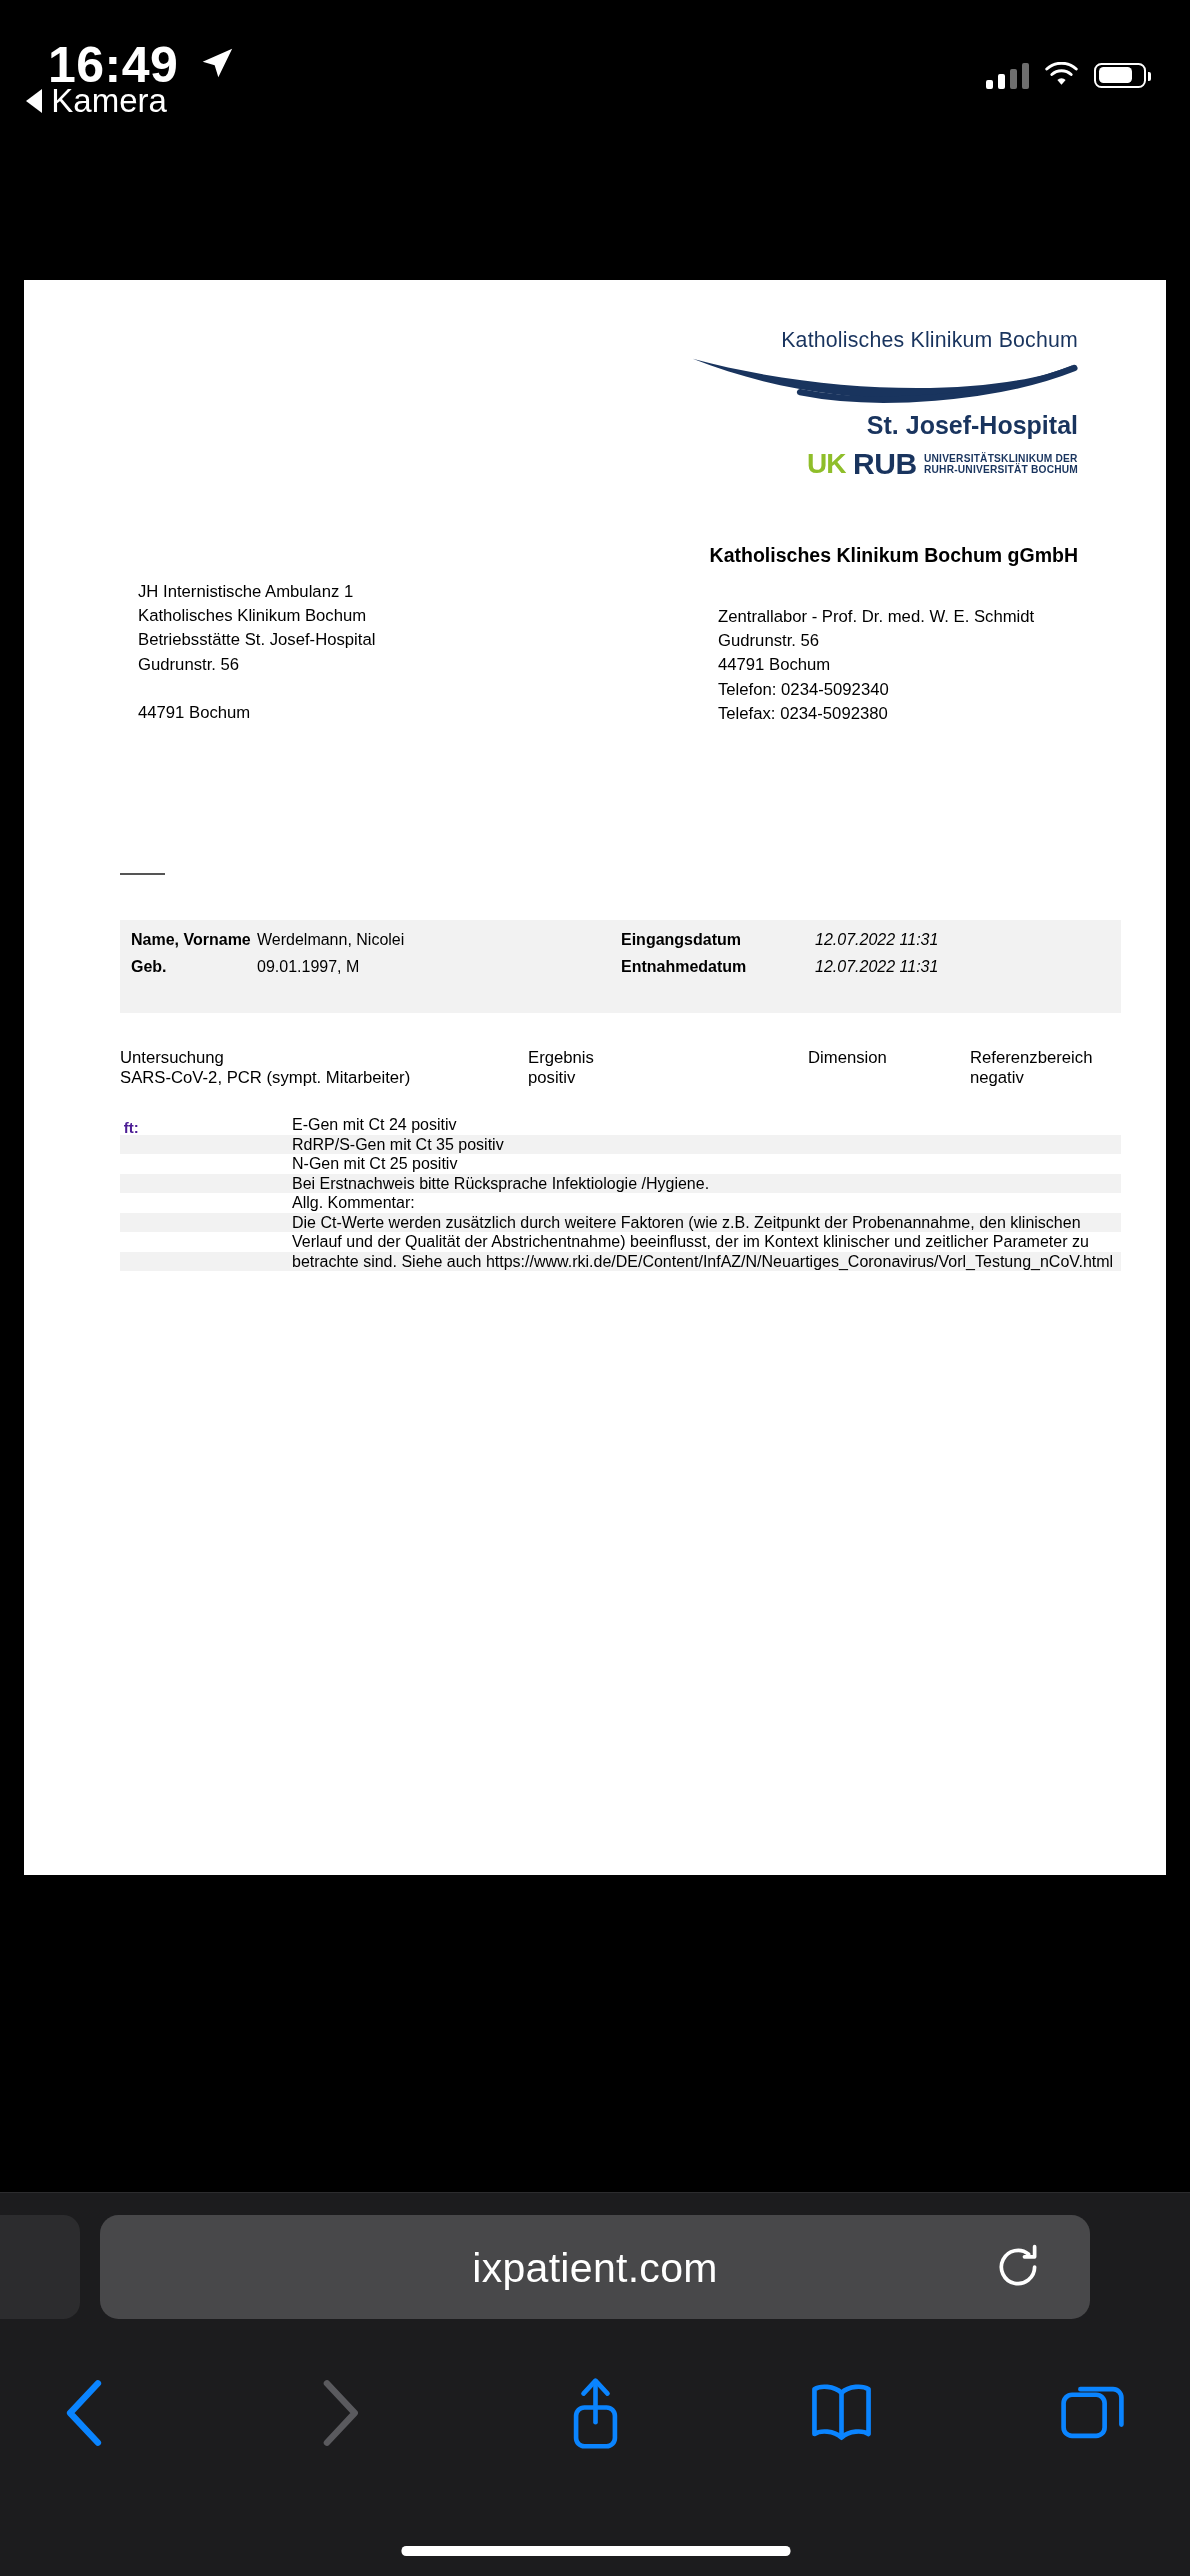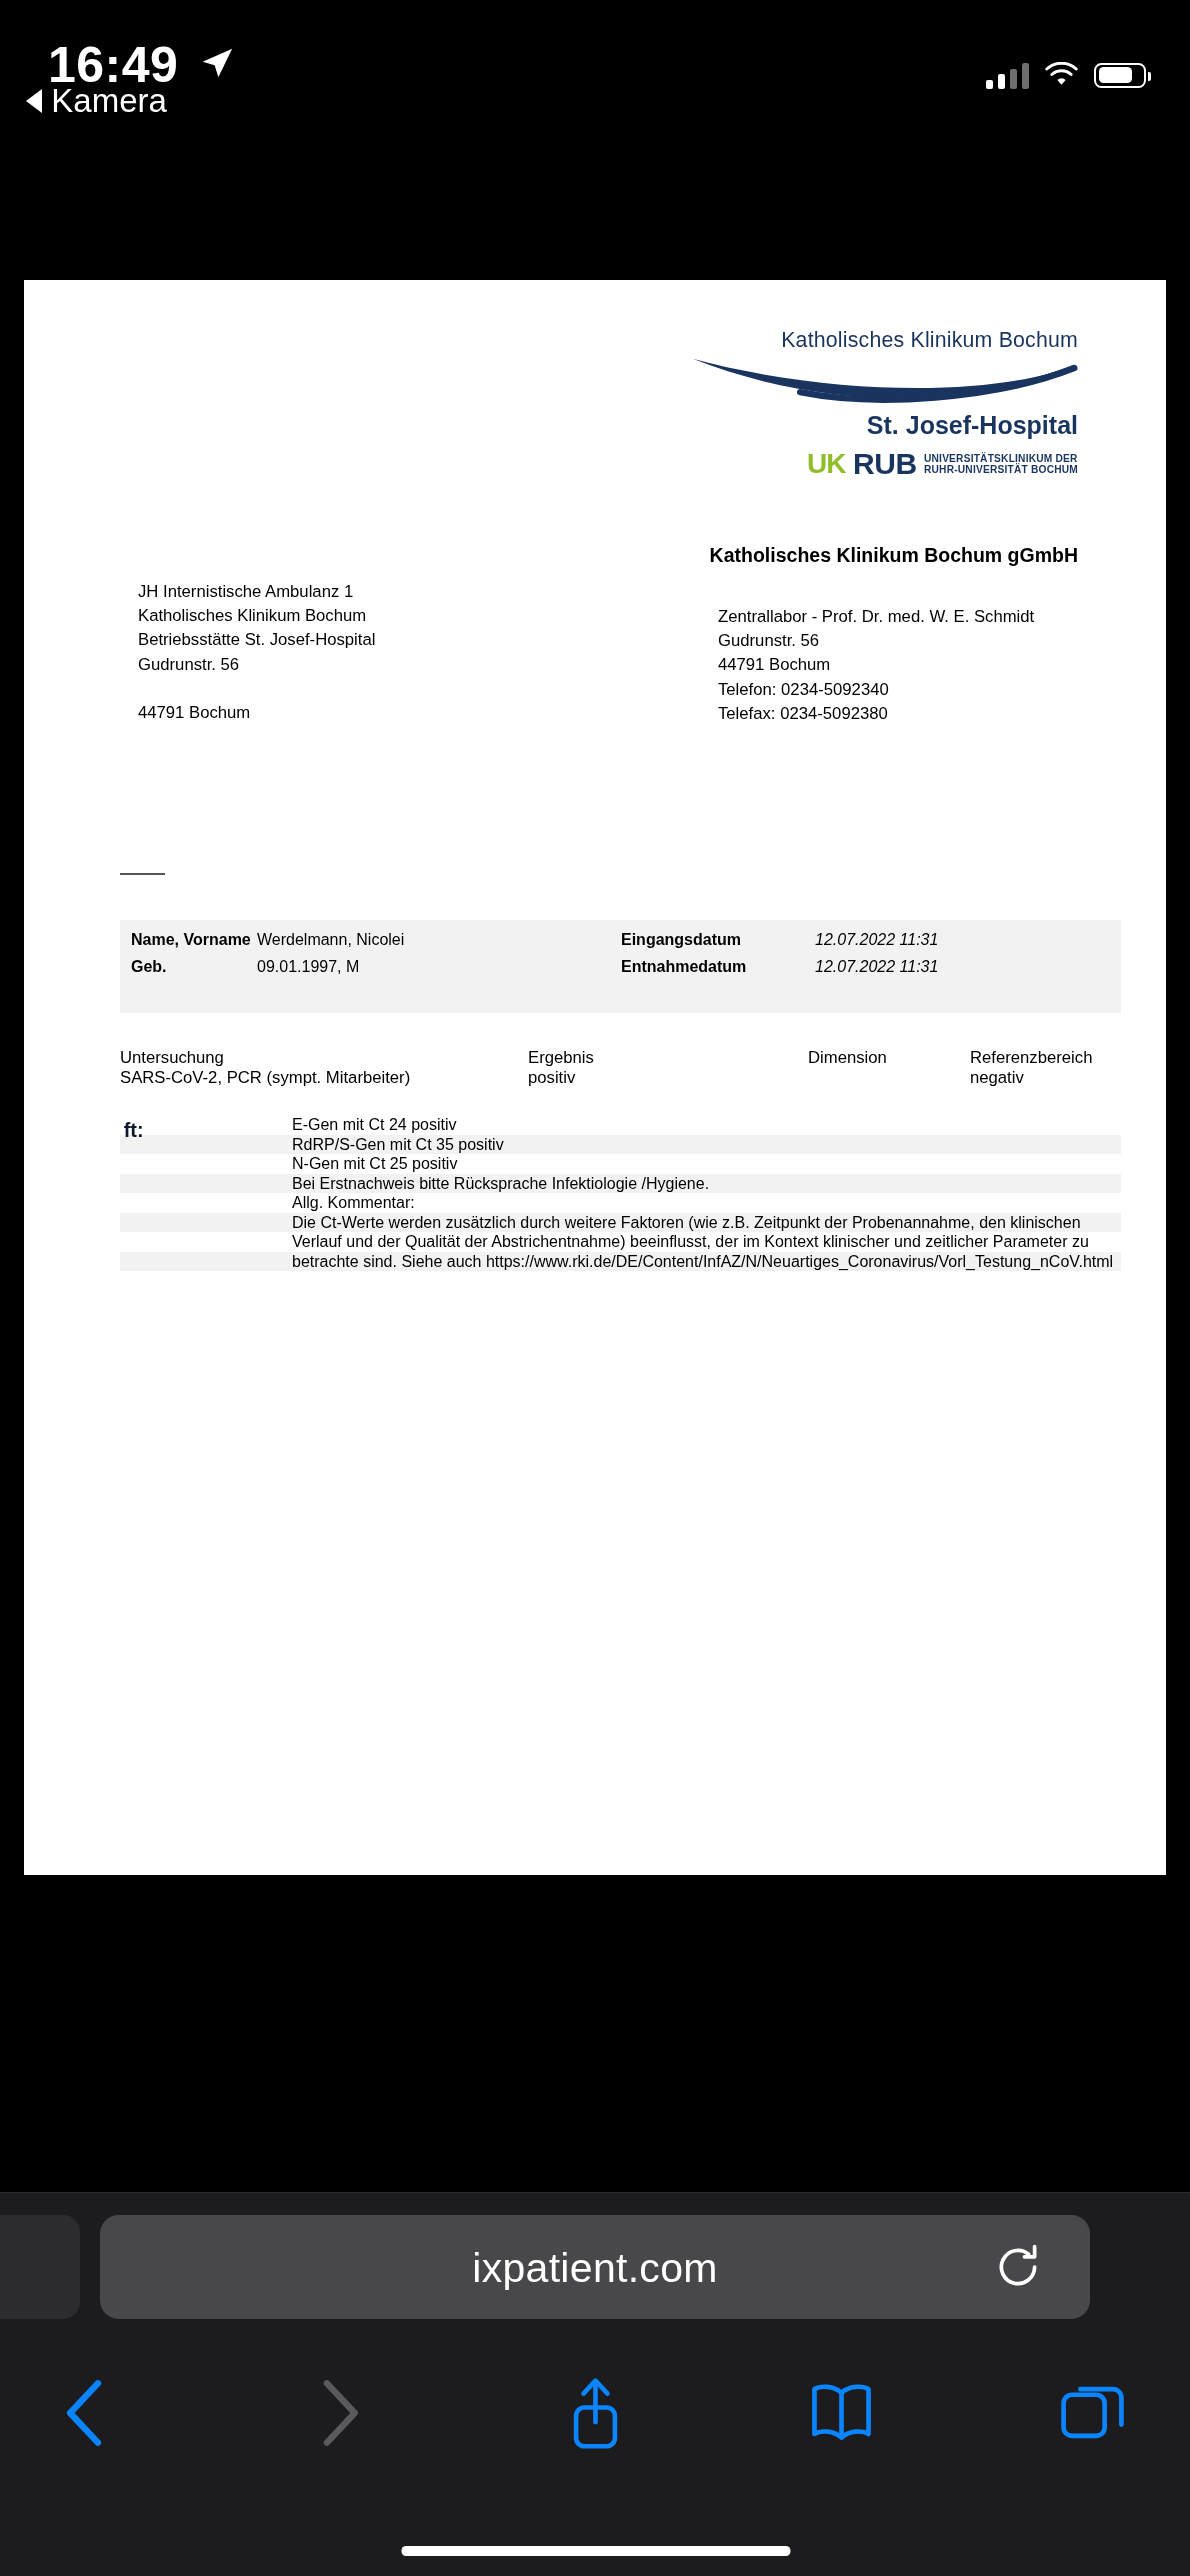--- a/index.html
+++ b/index.html
@@ -154,21 +154,21 @@
   }
   .res-row .c1 { position: absolute; left: 0; }
   .res-row .c2 { position: absolute; left: 408px; }
   .res-row .c4 { position: absolute; left: 850px; }
 
   .comment-block {
     position: absolute; left: 96px; top: 835px; width: 1001px;
   }
   .ft-label {
     position: absolute; left: 3.7px; top: 3.7px;
-    font-size: 20px; font-weight: 700; color: #0f172a;
+    font-size: 15px; font-weight: 700; color: #4c1d95;
   }
   .clines { position: absolute; left: 172px; top: 0; width: 829px; }
   .cline {
     font-size: 16px; color: #000; line-height: 19.5px; min-height: 19.5px;
     white-space: nowrap;
   }
   .zebra {
     position: absolute; left: 0; top: 0; width: 1001px;
   }
   .zebra i {

